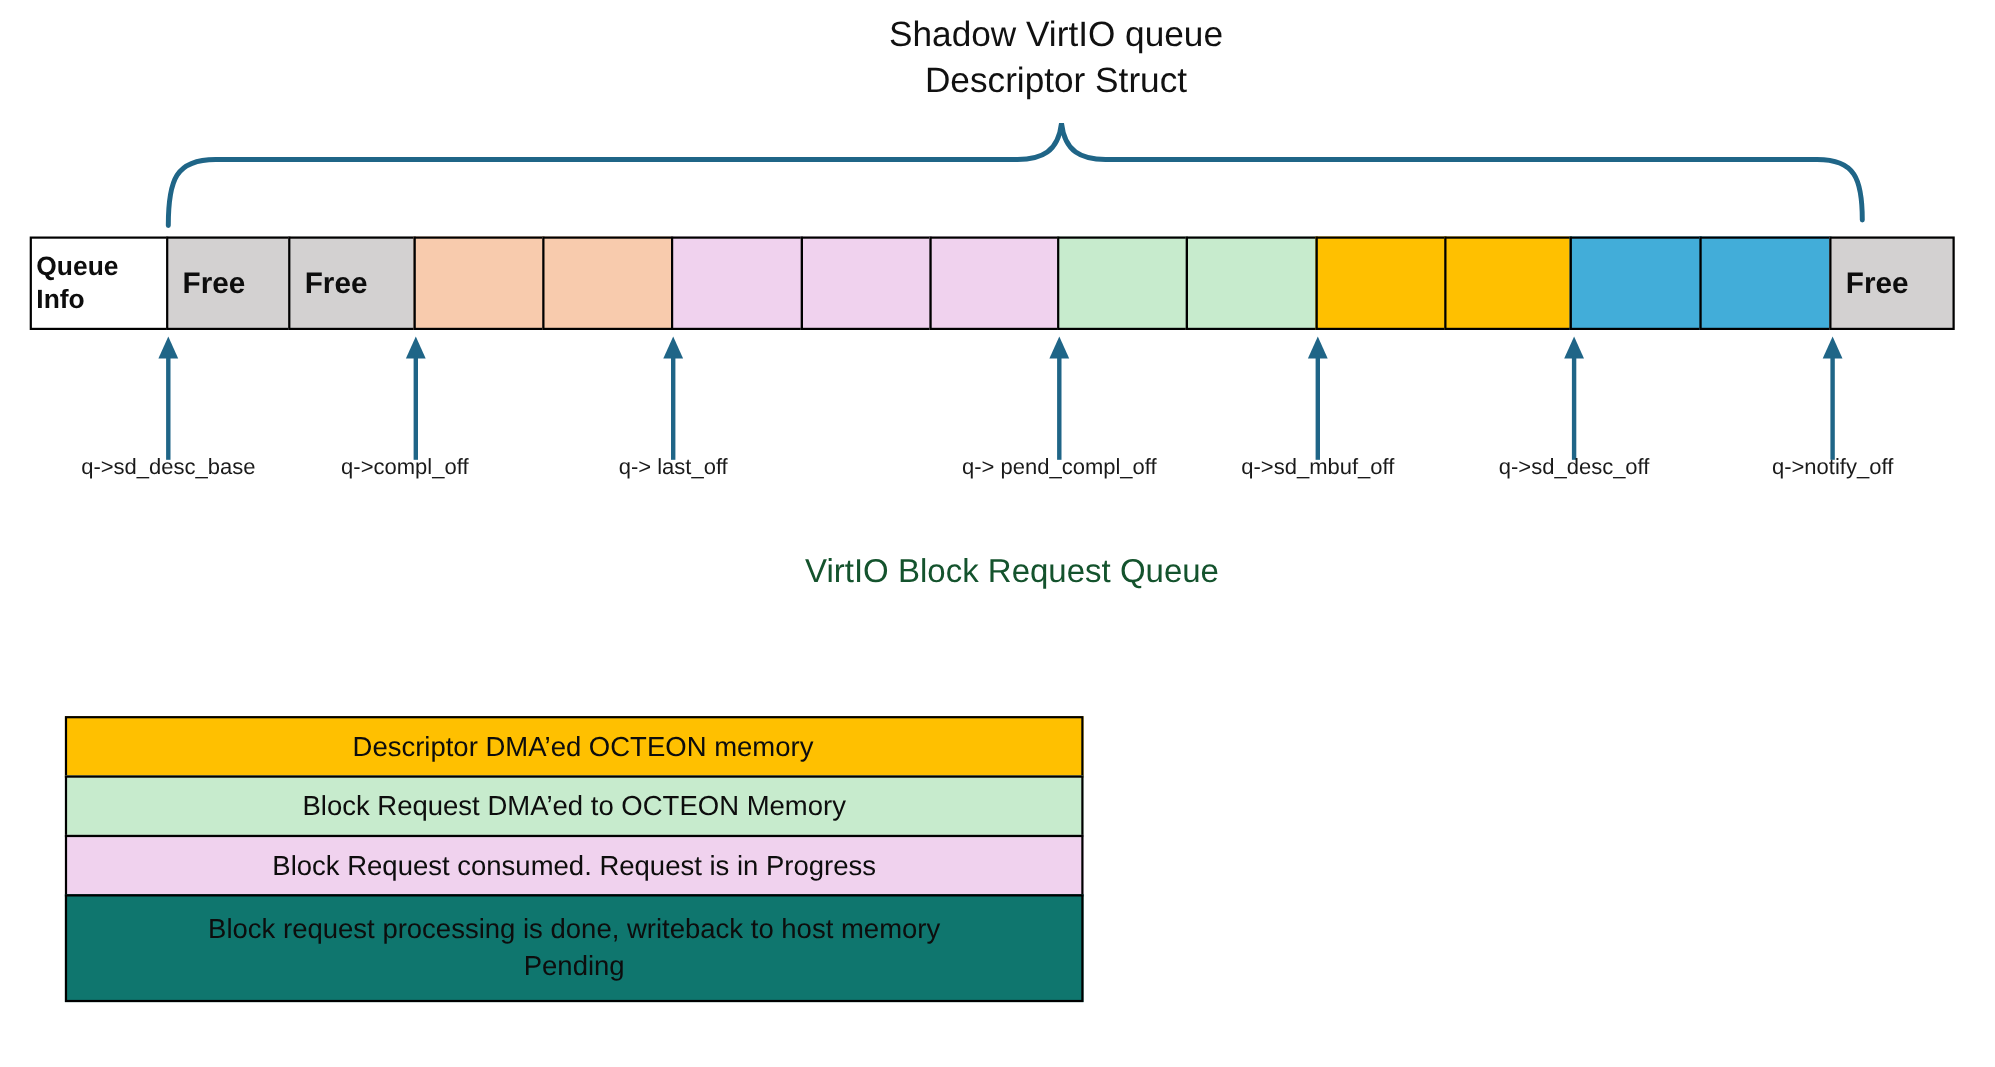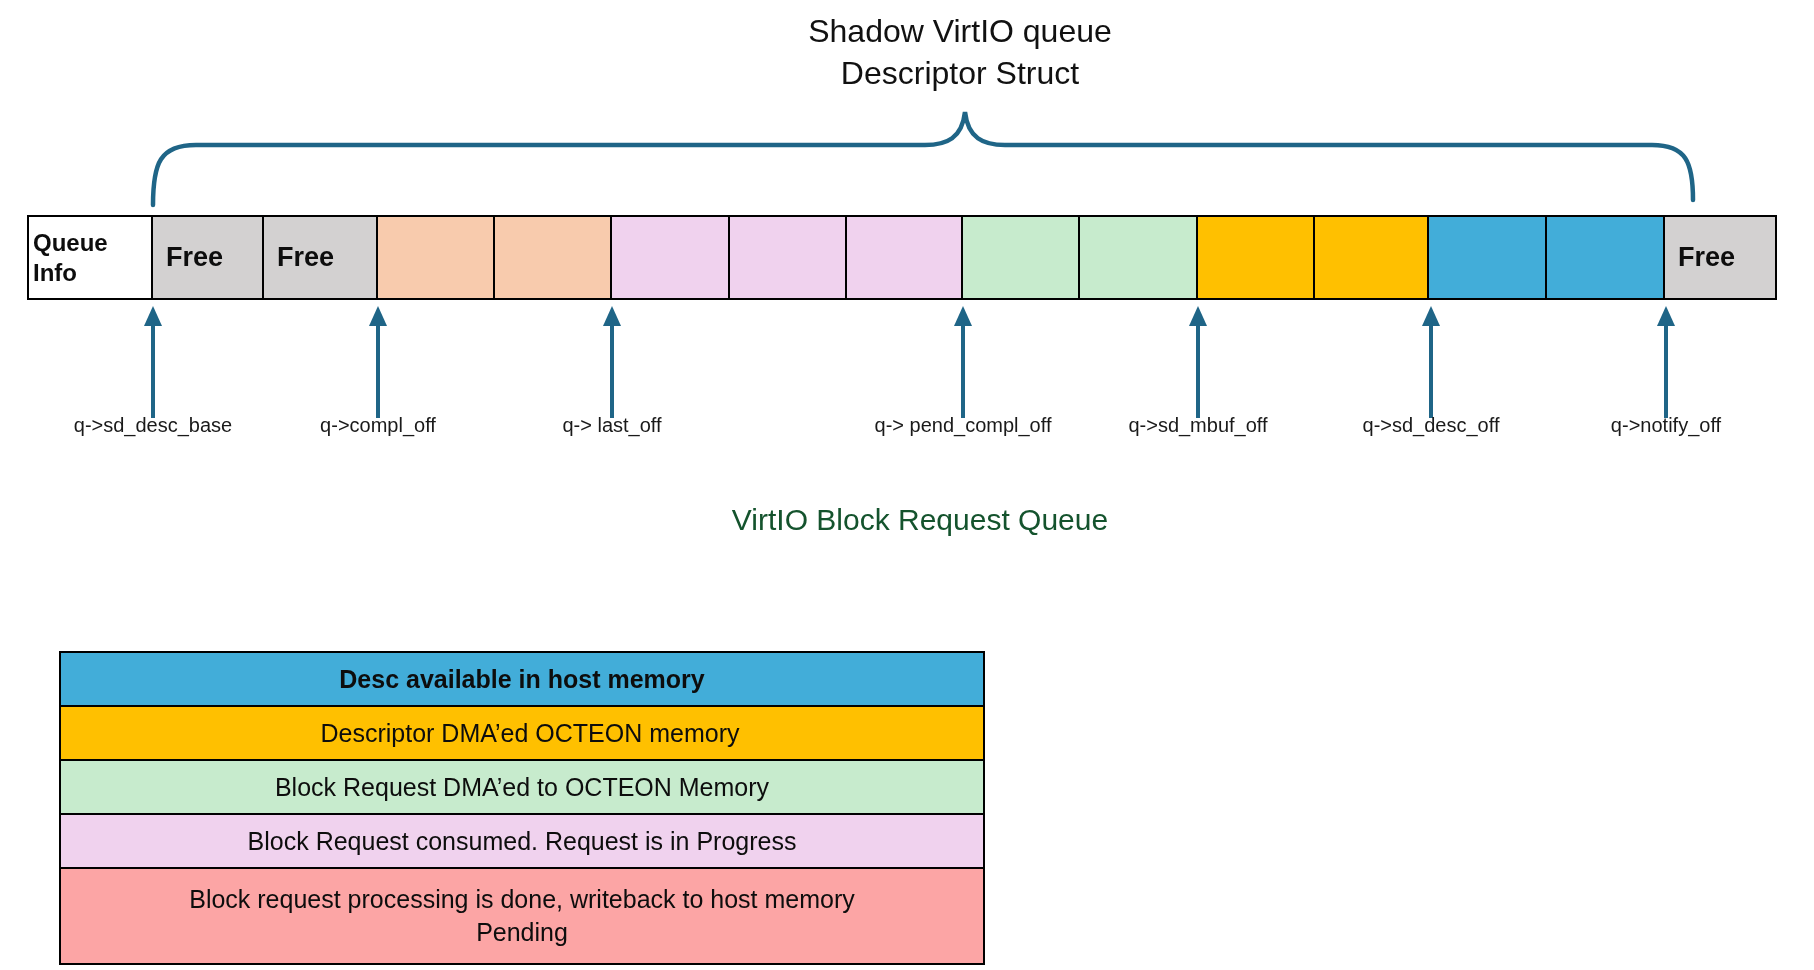--- a/index.html
+++ b/index.html
@@ -116,43 +116,40 @@
   <div class="arrow" style="left:1431px">
       <div class="head" style="border-bottom-color: rgb(31, 101, 135);"></div>
       <div class="shaft" style="background-color: rgb(31, 101, 135);"></div>
     </div>
   <div class="arrow" style="left:1666px">
       <div class="head" style="border-bottom-color: rgb(31, 101, 135);"></div>
       <div class="shaft" style="background-color: rgb(31, 101, 135);"></div>
     </div>
 
   <div class="ptr-label" style="left:153px">q-&gt;sd_desc_base</div>
-  <div class="ptr-label" style="left:378px">q-&gt;compl_off</div>
+  <div class="ptr-label" style="left:368px">q-&gt;compl_off</div>
   <div class="ptr-label" style="left:612px">q-&gt; last_off</div>
   <div class="ptr-label" style="left:963px">q-&gt; pend_compl_off</div>
   <div class="ptr-label" style="left:1198px">q-&gt;sd_mbuf_off</div>
   <div class="ptr-label" style="left:1431px">q-&gt;sd_desc_off</div>
   <div class="ptr-label" style="left:1666px">q-&gt;notify_off</div>
 
   <div class="section-title">
     <div>VirtIO Block Request Queue</div>
   </div>
 
   <div class="legend">
-    <div class="legend-row" style="height: 56px; background-color: rgb(66, 173, 217);">
-      <span class="bold">Desc available in host memory</span>
-    </div>
     <div class="legend-row" style="height: 56px; background-color: rgb(255, 192, 0); padding-left: 16px;">
       <span>Descriptor DMA’ed OCTEON memory</span>
     </div>
     <div class="legend-row" style="height: 56px; background-color: rgb(199, 235, 205);">
       <span>Block Request DMA’ed to OCTEON Memory</span>
     </div>
     <div class="legend-row" style="height: 56px; background-color: rgb(240, 210, 238);">
       <span>Block Request consumed. Request is in Progress</span>
     </div>
-    <div class="legend-row" style="height: 98px; background-color: #fca5a5;">
+    <div class="legend-row" style="height: 98px; background-color: #0f766e;">
       <span>Block request processing is done, writeback to host memory</span>
       <span>Pending</span>
     </div>
   </div>
 
 </div>
 
 </body></html>

